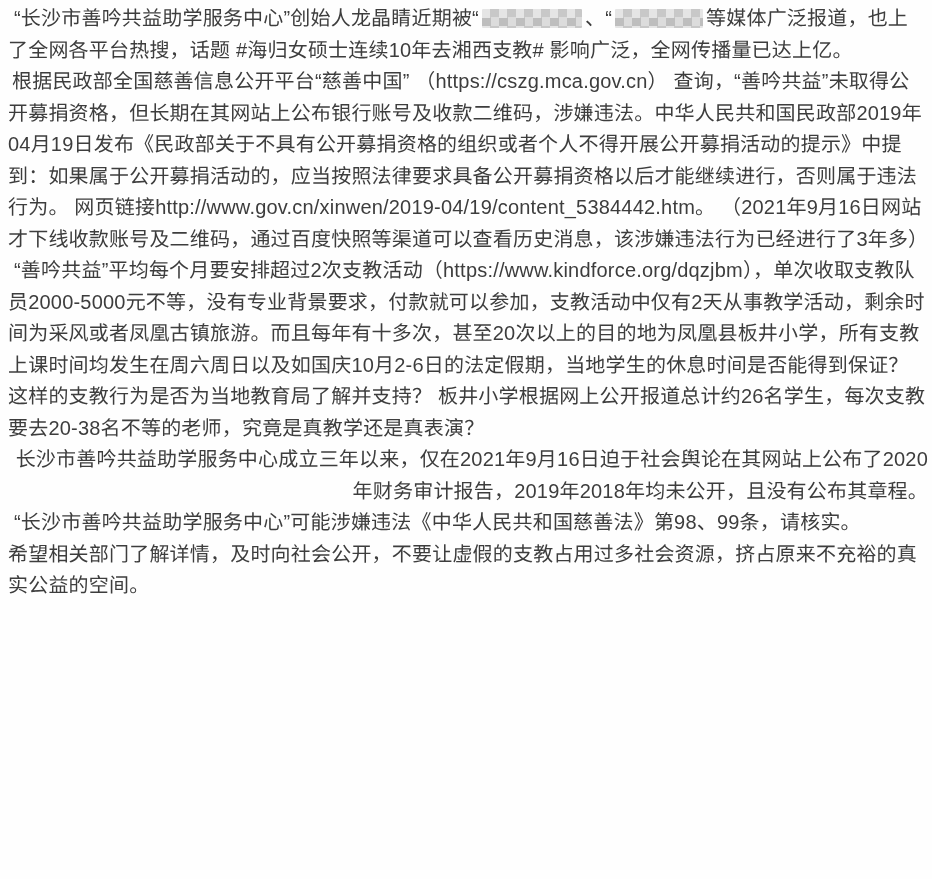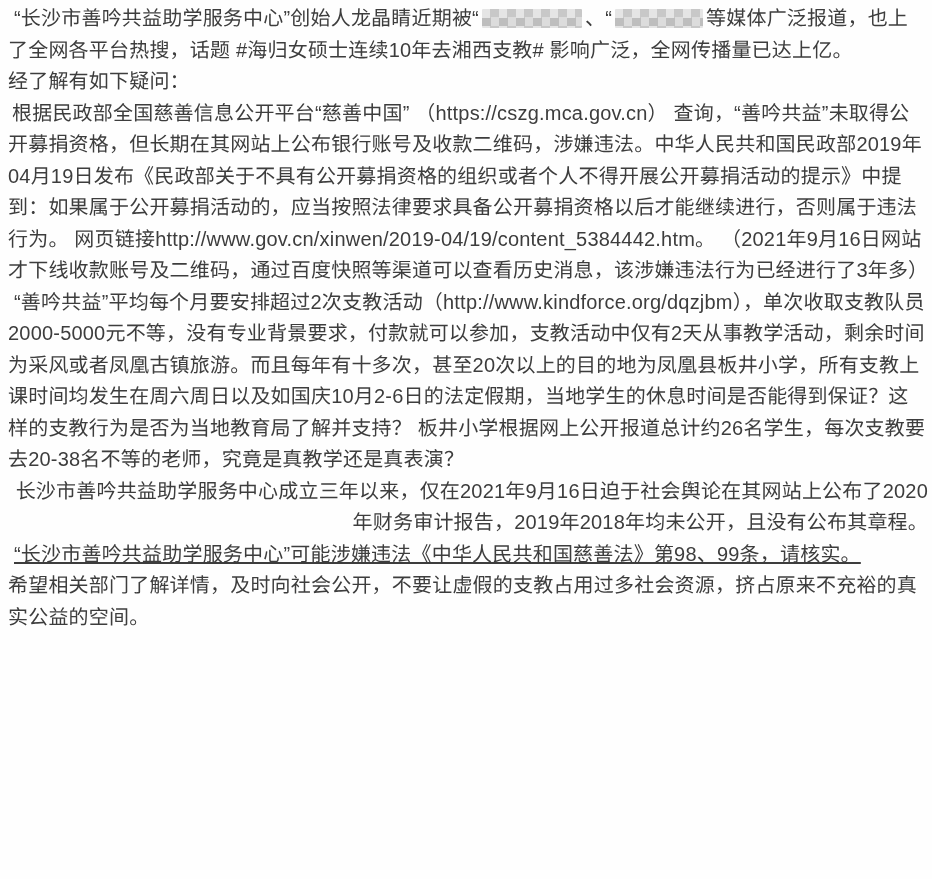--- a/index.html
+++ b/index.html
@@ -29,21 +29,21 @@
   .letter p {
     margin: 0;
     padding: 0;
   }
   
   .p-intro        { margin-top: 0;    text-indent: 6px; }
   .p-questions    { margin-top: 28px; }
   .p-fundraising  { margin-top: 33px; text-indent: 4px; }
   .p-teaching     { margin-top: 8px;  text-indent: 6px; }
   .p-finance      { margin-top: 1px; text-align: right; }
-  .p-law          { margin-top: 39px; text-indent: 6px; text-decoration: underline; }
+  .p-law          { margin-top: 39px; text-indent: 6px; }
   .p-detail-label { margin-top: 29px; }
   .p-detail-link  { margin-top: 0; color: #757575; }
   .p-closing      { margin-top: 95px; }
 
   
   .mosaic {
     display: inline-block;
     height: 19px;
     vertical-align: -3px;
     margin: 0 3px;
@@ -59,25 +59,24 @@
 </style>
 </head>
 <body>
 
 <main class="letter">
 
   <p class="p-intro">
     <span>“长沙市善吟共益助学服务中心”创始人龙晶睛近期被“</span><span class="mosaic first"></span><span>、“</span><span class="mosaic second"></span><span>等媒体广泛报道，也上了全网各平台热搜，话题 #海归女硕士连续10年去湘西支教# 影响广泛，全网传播量已达上亿。</span>
   </p>
 
-  <p class="p-questions">经了解有如下疑问：</p>
 
   <p class="p-fundraising">根据民政部全国慈善信息公开平台“慈善中国” （https://cszg.mca.gov.cn） 查询，“善吟共益”未取得公开募捐资格，但长期在其网站上公布银行账号及收款二维码，涉嫌违法。中华人民共和国民政部2019年04月19日发布《民政部关于不具有公开募捐资格的组织或者个人不得开展公开募捐活动的提示》中提到：如果属于公开募捐活动的，应当按照法律要求具备公开募捐资格以后才能继续进行，否则属于违法行为。 网页链接http://www.gov.cn/xinwen/2019-04/19/content_5384442.htm。 （2021年9月16日网站才下线收款账号及二维码，通过百度快照等渠道可以查看历史消息，该涉嫌违法行为已经进行了3年多）</p>
 
-  <p class="p-teaching">“善吟共益”平均每个月要安排超过2次支教活动（http://www.kindforce.org/dqzjbm），单次收取支教队员2000-5000元不等，没有专业背景要求，付款就可以参加，支教活动中仅有2天从事教学活动，剩余时间为采风或者凤凰古镇旅游。而且每年有十多次，甚至20次以上的目的地为凤凰县板井小学，所有支教上课时间均发生在周六周日以及如国庆10月2-6日的法定假期，当地学生的休息时间是否能得到保证？这样的支教行为是否为当地教育局了解并支持？ 板井小学根据网上公开报道总计约26名学生，每次支教要去20-38名不等的老师，究竟是真教学还是真表演？</p>
+  <p class="p-teaching">“善吟共益”平均每个月要安排超过2次支教活动（https://www.kindforce.org/dqzjbm），单次收取支教队员2000-5000元不等，没有专业背景要求，付款就可以参加，支教活动中仅有2天从事教学活动，剩余时间为采风或者凤凰古镇旅游。而且每年有十多次，甚至20次以上的目的地为凤凰县板井小学，所有支教上课时间均发生在周六周日以及如国庆10月2-6日的法定假期，当地学生的休息时间是否能得到保证？这样的支教行为是否为当地教育局了解并支持？ 板井小学根据网上公开报道总计约26名学生，每次支教要去20-38名不等的老师，究竟是真教学还是真表演？</p>
 
   <p class="p-finance">长沙市善吟共益助学服务中心成立三年以来，仅在2021年9月16日迫于社会舆论在其网站上公布了2020年财务审计报告，2019年2018年均未公开，且没有公布其章程。</p>
 
   <p class="p-law">“长沙市善吟共益助学服务中心”可能涉嫌违法《中华人民共和国慈善法》第98、99条，请核实。</p>
 
 
 
   <p class="p-closing">希望相关部门了解详情，及时向社会公开，不要让虚假的支教占用过多社会资源，挤占原来不充裕的真实公益的空间。</p>
 
 </main>

